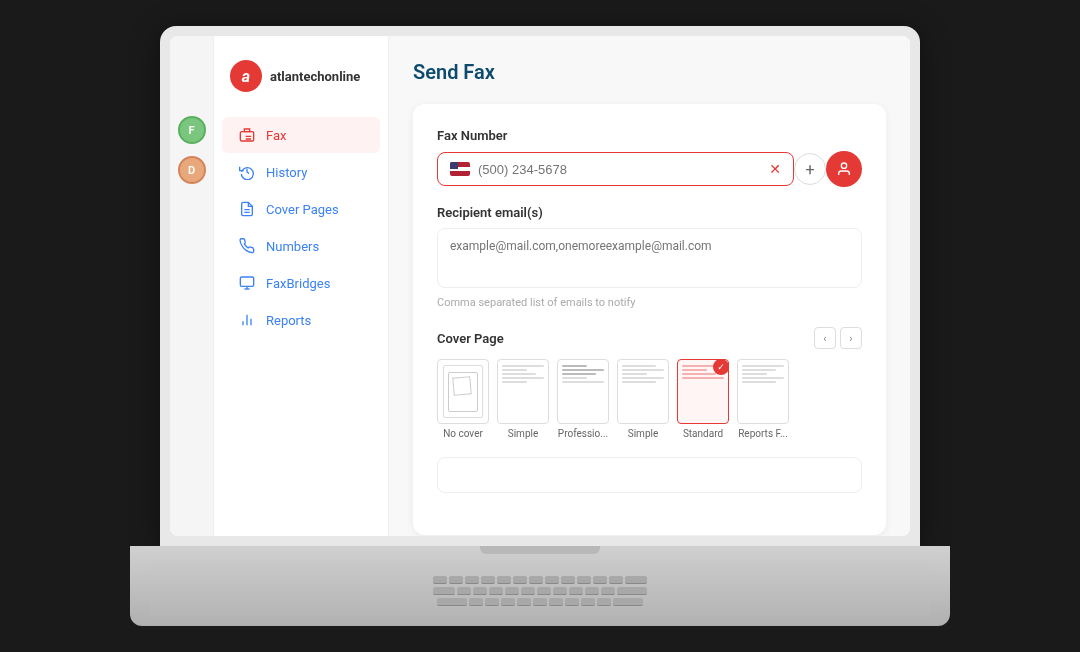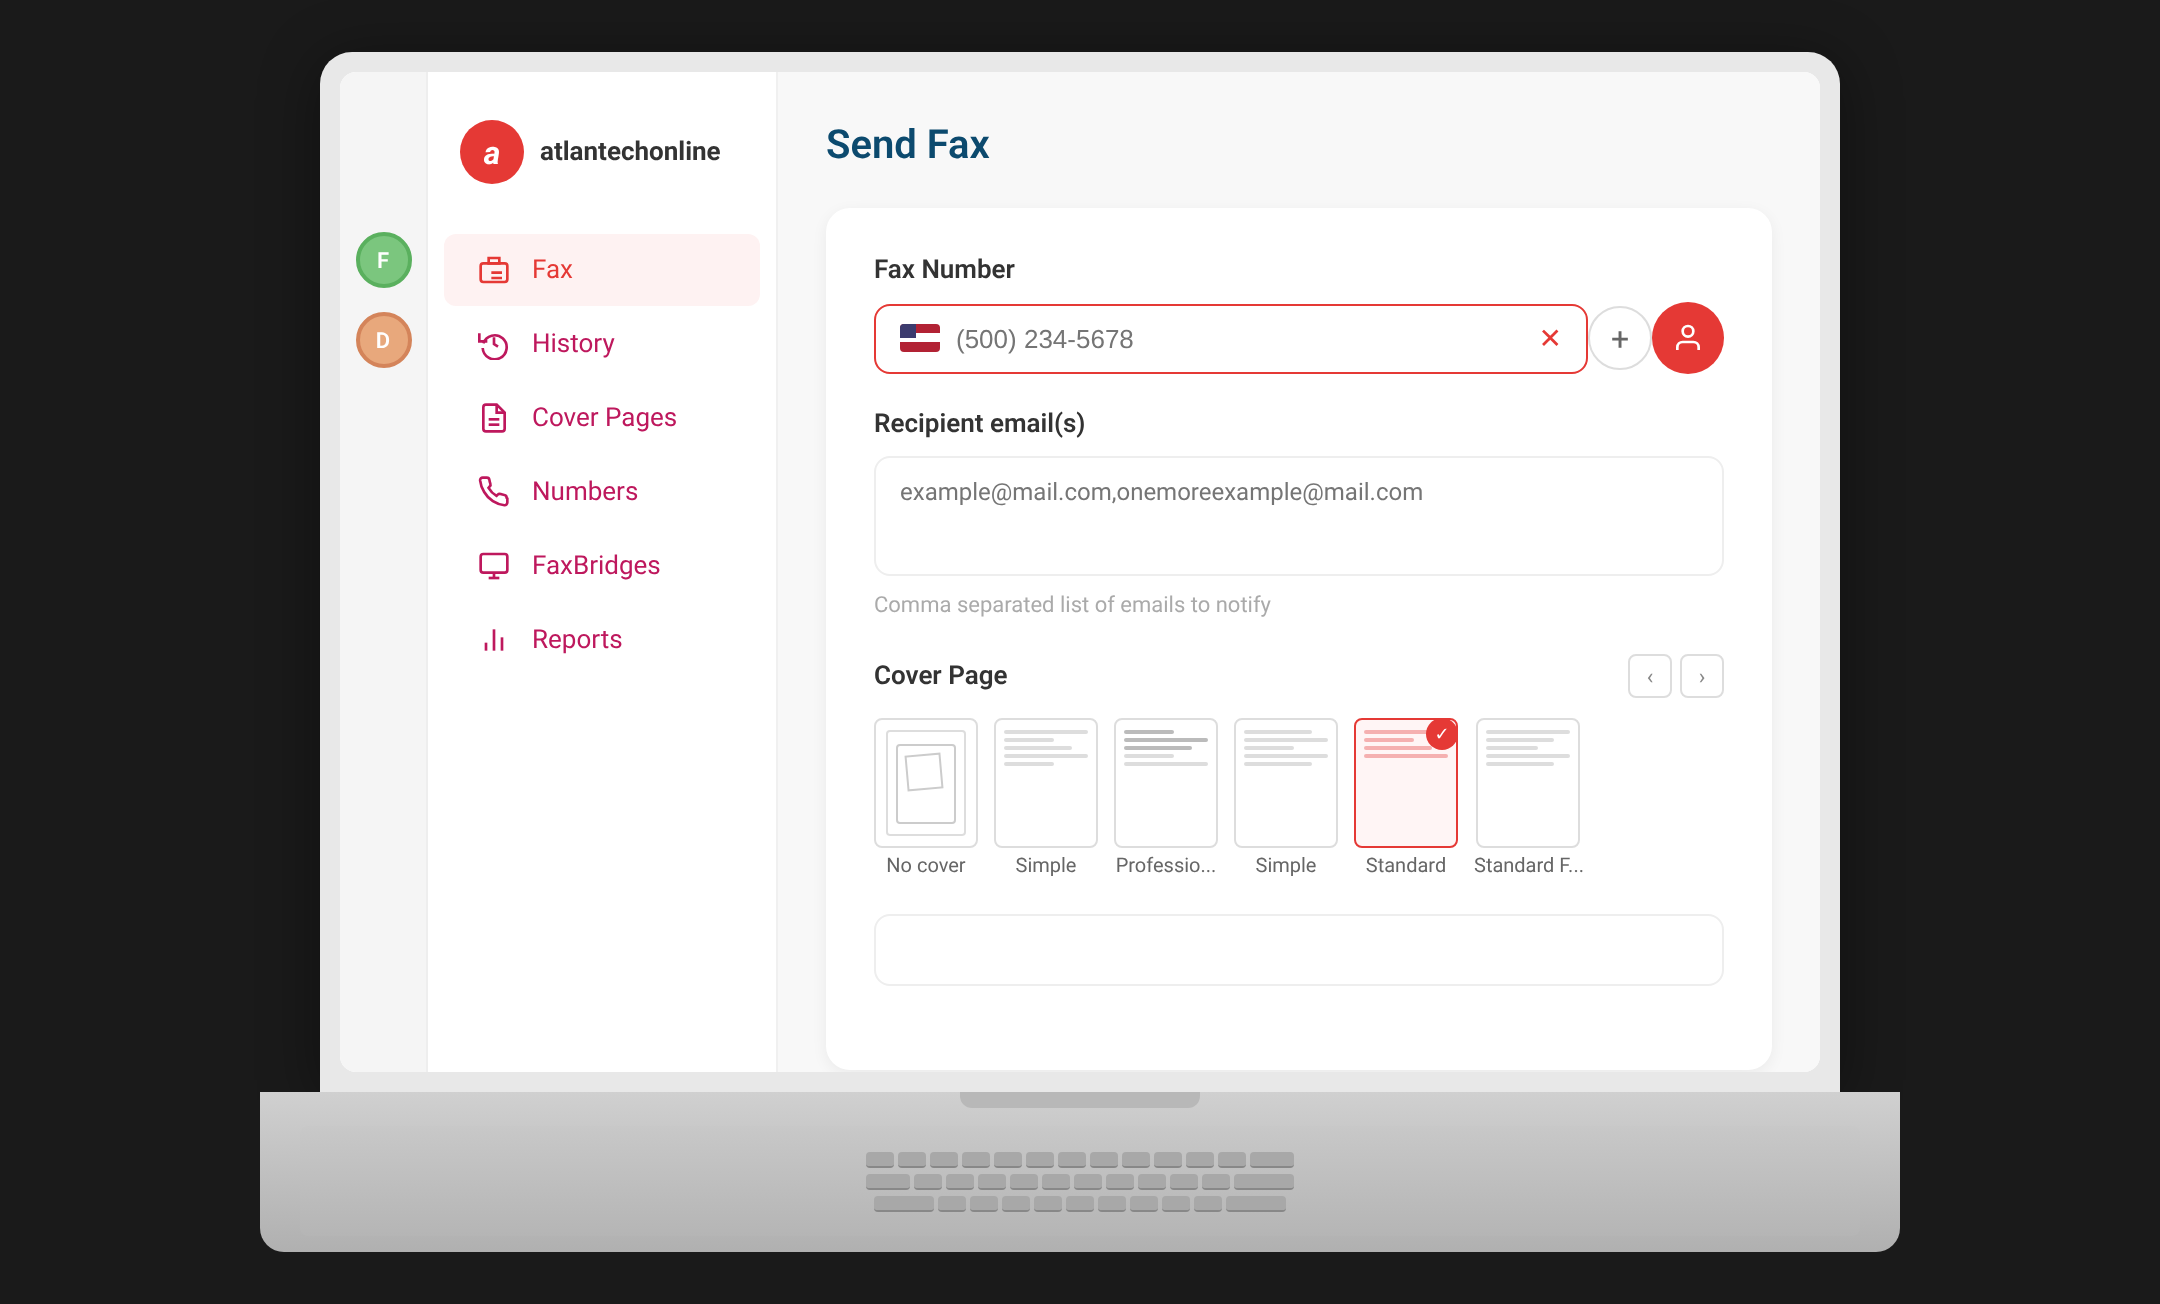--- a/index.html
+++ b/index.html
@@ -177,21 +177,21 @@
 
     .nav-item {
       display: flex;
       align-items: center;
       gap: 10px;
       padding: 9px 16px;
       cursor: pointer;
       border-radius: 6px;
       margin: 1px 8px;
       font-size: 13px;
-      color: #be185d;
+      color: #3b82f6;
       transition: background 0.15s;
     }
 
     .nav-item.active {
       background: #fef2f2;
       color: #e53935;
     }
 
     .nav-icon {
       width: 18px;
@@ -659,21 +659,21 @@
                 <div class="cover-page-item">
                   <div class="cover-page-thumb">
                     <div class="thumb-lines" style="padding:5px 4px;">
                       <div class="thumb-line full"></div>
                       <div class="thumb-line medium"></div>
                       <div class="thumb-line short"></div>
                       <div class="thumb-line full"></div>
                       <div class="thumb-line medium"></div>
                     </div>
                   </div>
-                  <span class="cover-page-label">Standard F...</span>
+                  <span class="cover-page-label">Reports F...</span>
                 </div>
 
               </div>
             </div>
 
             <div class="form-group">
               <input class="deliver-to-input" type="text" style="">
             </div>
 
           </div>

